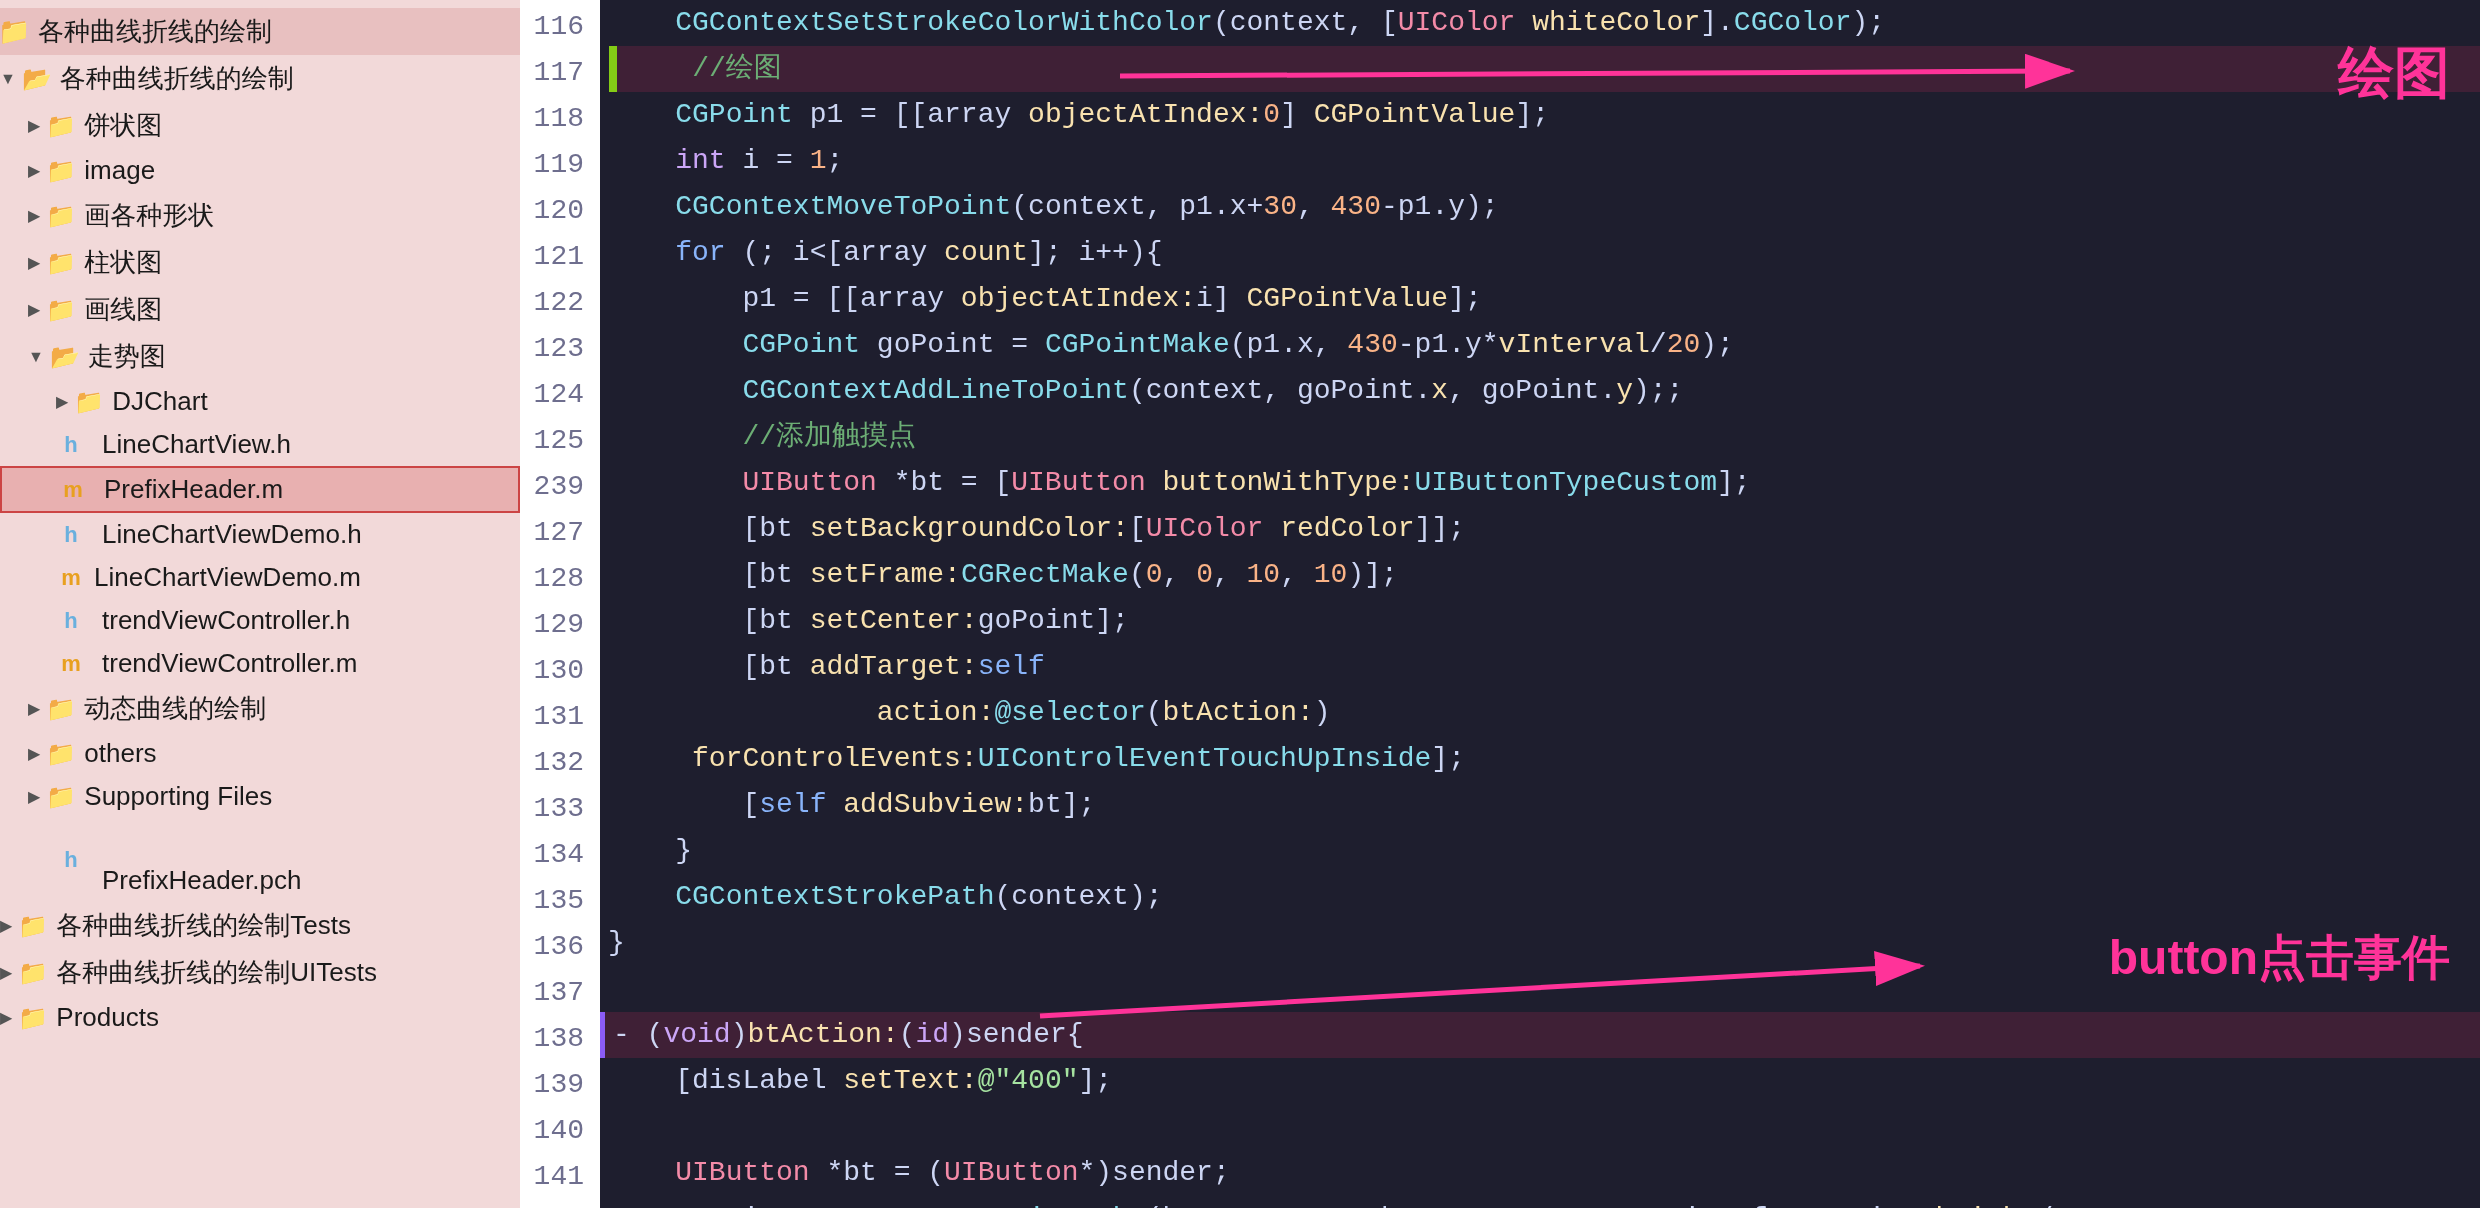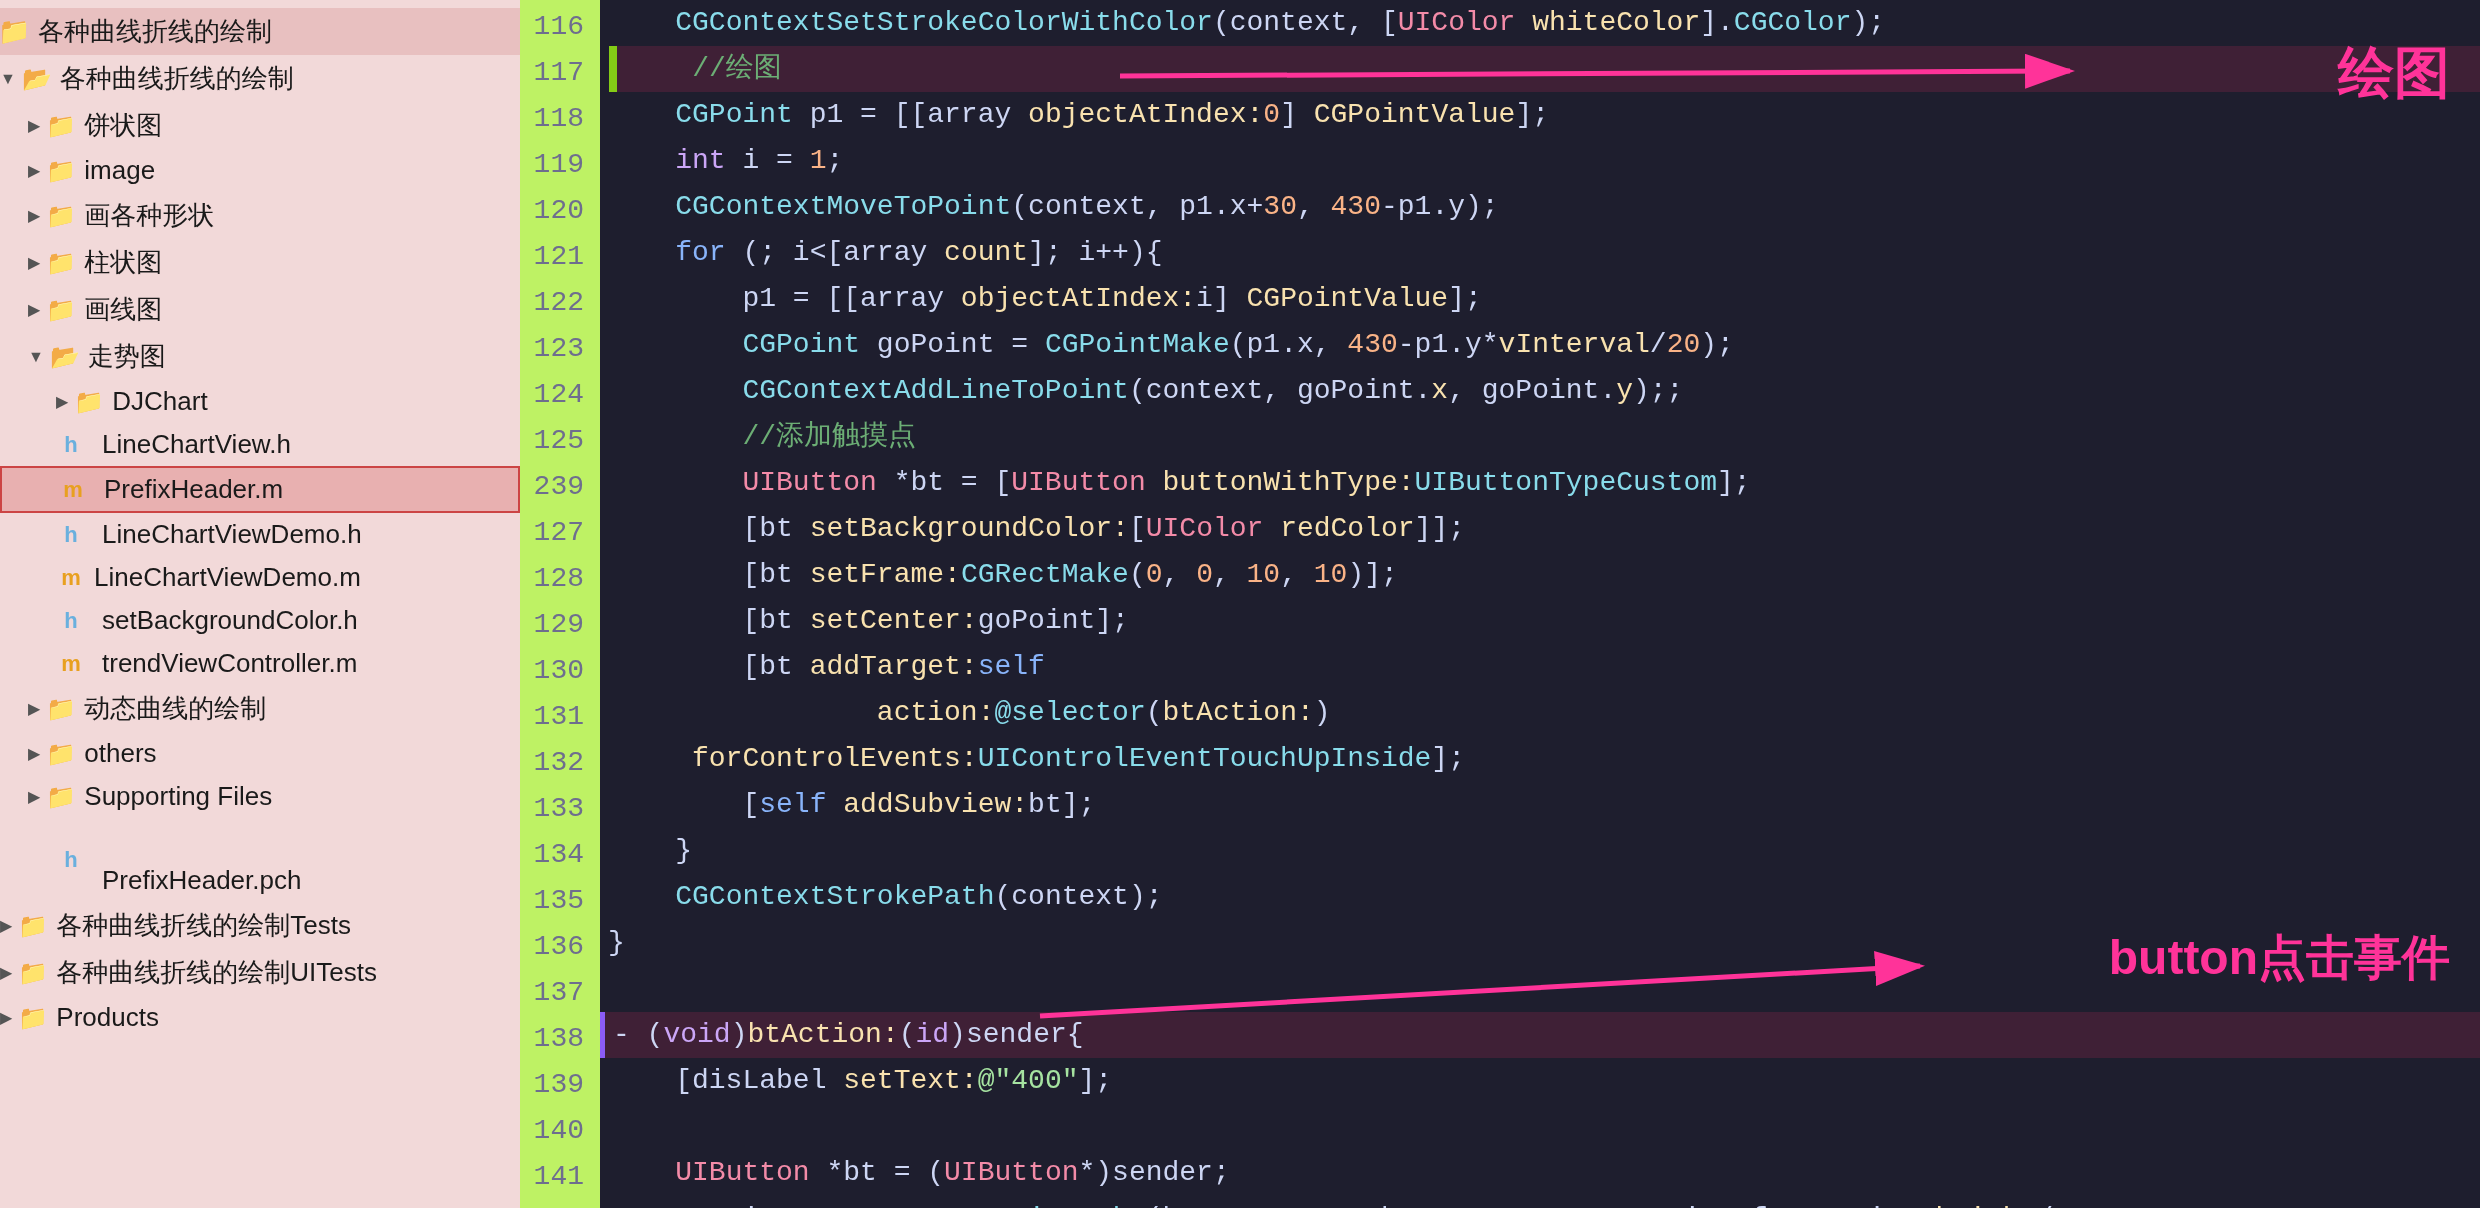--- a/index.html
+++ b/index.html
@@ -73,21 +73,21 @@
       position: relative;
     }
 
     .code-container {
       display: flex;
       height: 100%;
     }
 
     .line-numbers {
       width: 80px;
-      background: #bef264;
+      background: #ffffff;
       color: #6e6e8e;
       text-align: right;
       padding-right: 16px;
       padding-top: 4px;
       font-size: 28px;
       line-height: 46px;
       user-select: none;
       flex-shrink: 0;
     }
 
@@ -210,21 +210,21 @@
     <span style="margin-left:8px;">LineChartViewDemo.h</span>
   </div>
 
   <div class="sidebar-item tree-level-2">
     <span class="icon" style="color:#e8a020; font-size:22px; font-weight:bold;">m</span>
     <span style="margin-left:0;">LineChartViewDemo.m</span>
   </div>
 
   <div class="sidebar-item tree-level-2">
     <span class="icon" style="color:#6ab0de; font-size:22px; font-weight:bold;">h</span>
-    <span style="margin-left:8px;">setBackgroundColor.h</span>
+    <span style="margin-left:8px;">trendViewController.h</span>
   </div>
 
   <div class="sidebar-item tree-level-2">
     <span class="icon" style="color:#e8a020; font-size:22px; font-weight:bold;">m</span>
     <span style="margin-left:8px;">trendViewController.m</span>
   </div>
 
   <div class="sidebar-item tree-level-1">
     <span class="chevron">▶</span>
     <span class="icon folder-icon">📁</span>

